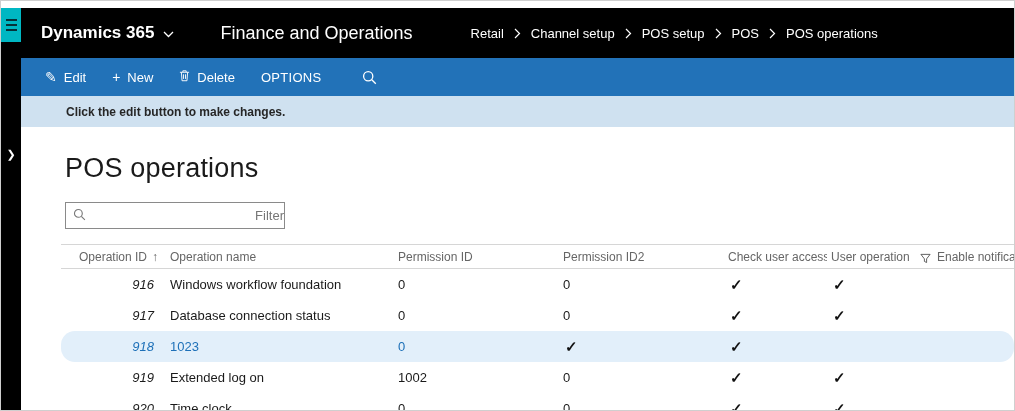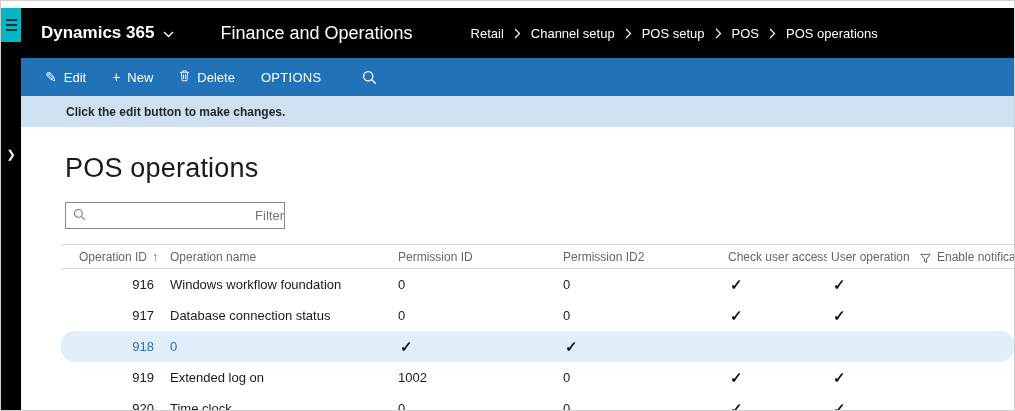--- a/index.html
+++ b/index.html
@@ -83,21 +83,21 @@
     color:#666; font-size:12px;
   }
   .hcell { display:flex; align-items:flex-end; gap:5px; padding-left:4px; white-space:nowrap; overflow:hidden; cursor:pointer; }
   .hcell.first { padding-left:18px; }
   .sort-arrow { font-size:12px; color:#666; }
   .funnel { margin-left:5px; display:flex; align-items:center; }
 
   .trow { height:31px; font-size:13px; color:#1a1a1a; cursor:pointer; }
   .trow.selected { background:#e2effa;border-radius:14px; }
   .cell { padding-left:4px; white-space:nowrap; overflow:hidden; }
-  .c-id { text-align:right; padding-right:12px; }
+  .c-id { text-align:right; padding-right:12px;font-style:italic; }
   .c-check { padding-left:6px; font-size:15px; font-weight:600; color:#111; }
   .link { color:#1d70b8; }
 </style>
 </head>
 <body>
 
 <div class="frame">
 
   <div class="left-strip">
     <div class="app-launcher">
@@ -231,20 +231,21 @@
           <div class="cell">Database connection status</div>
           <div class="cell">0</div>
           <div class="cell">0</div>
           <div class="cell c-check">✓</div>
           <div class="cell c-check">✓</div>
           <div class="cell"></div>
         </div>
 
         <div class="grow trow selected">
           <div class="cell c-id link">918</div>
+          <div class="cell link">1023</div>
           <div class="cell link">0</div>
           <div class="cell c-check">✓</div>
           <div class="cell c-check">✓</div>
           <div class="cell"></div>
         </div>
 
         <div class="grow trow">
           <div class="cell c-id">919</div>
           <div class="cell">Extended log on</div>
           <div class="cell">1002</div>

